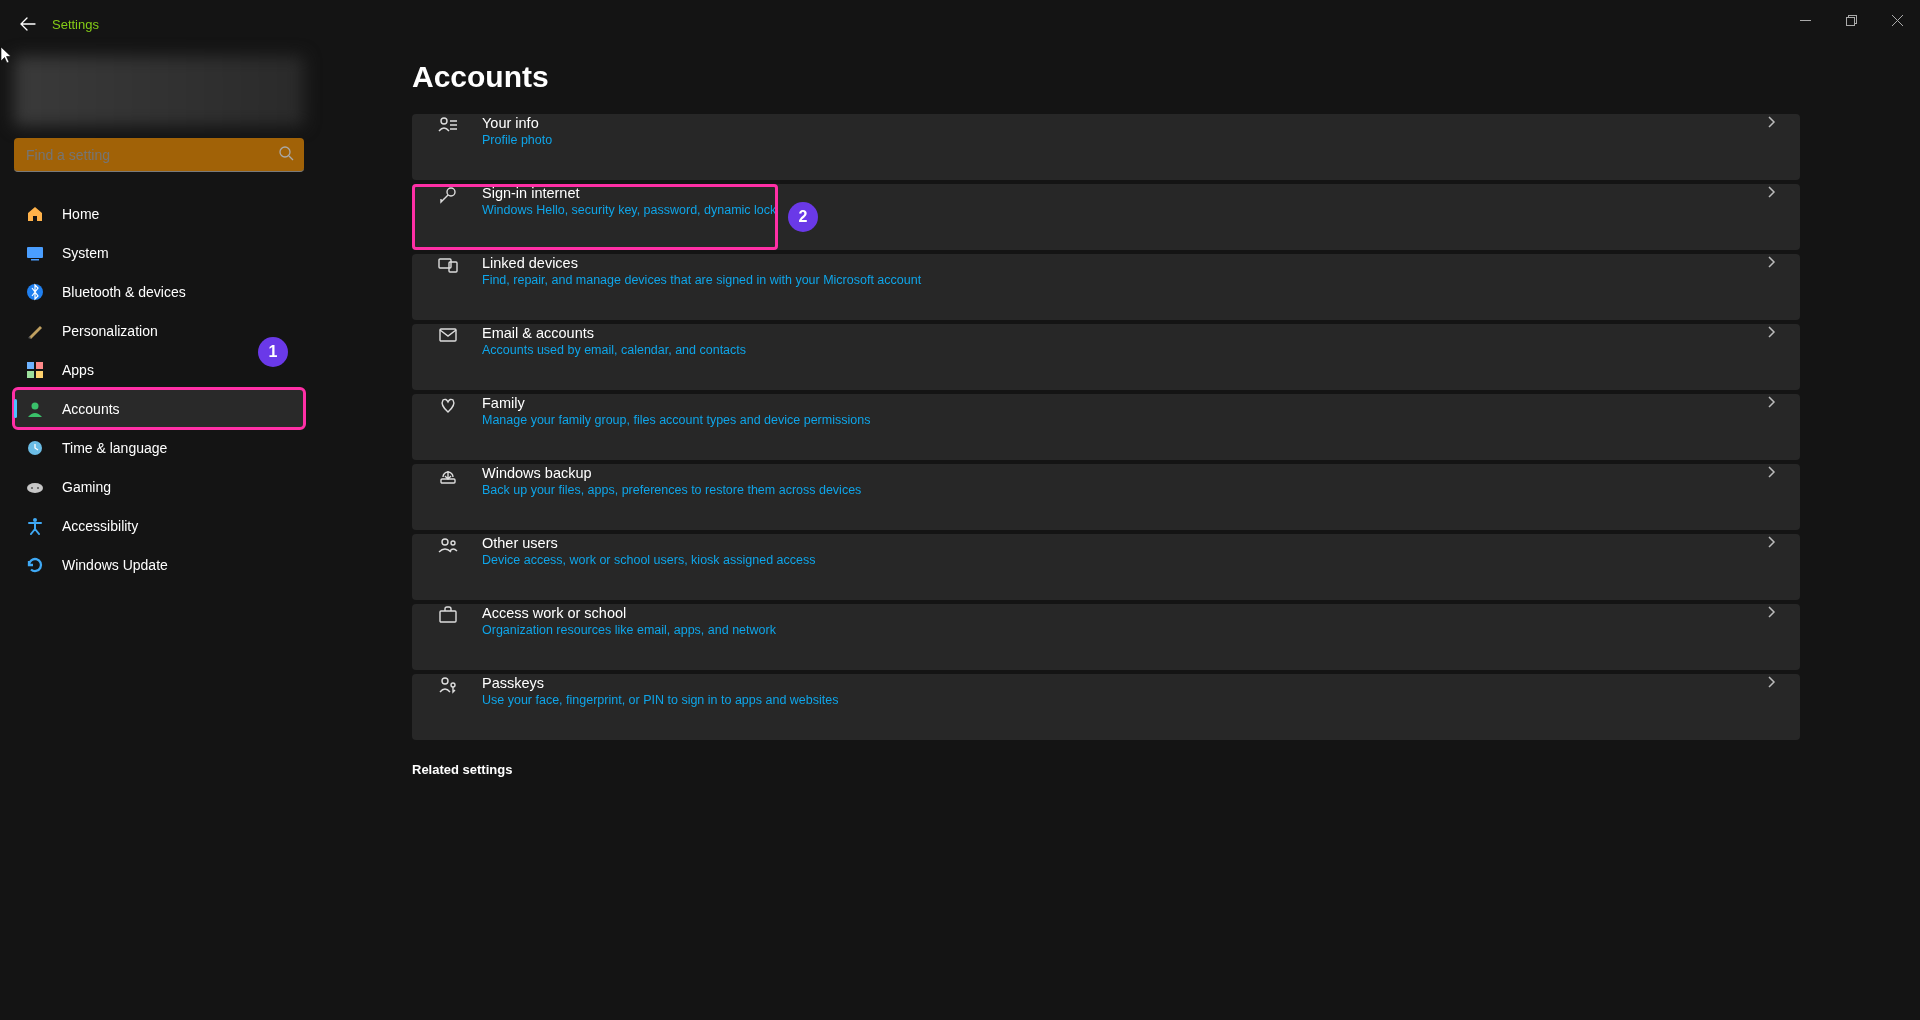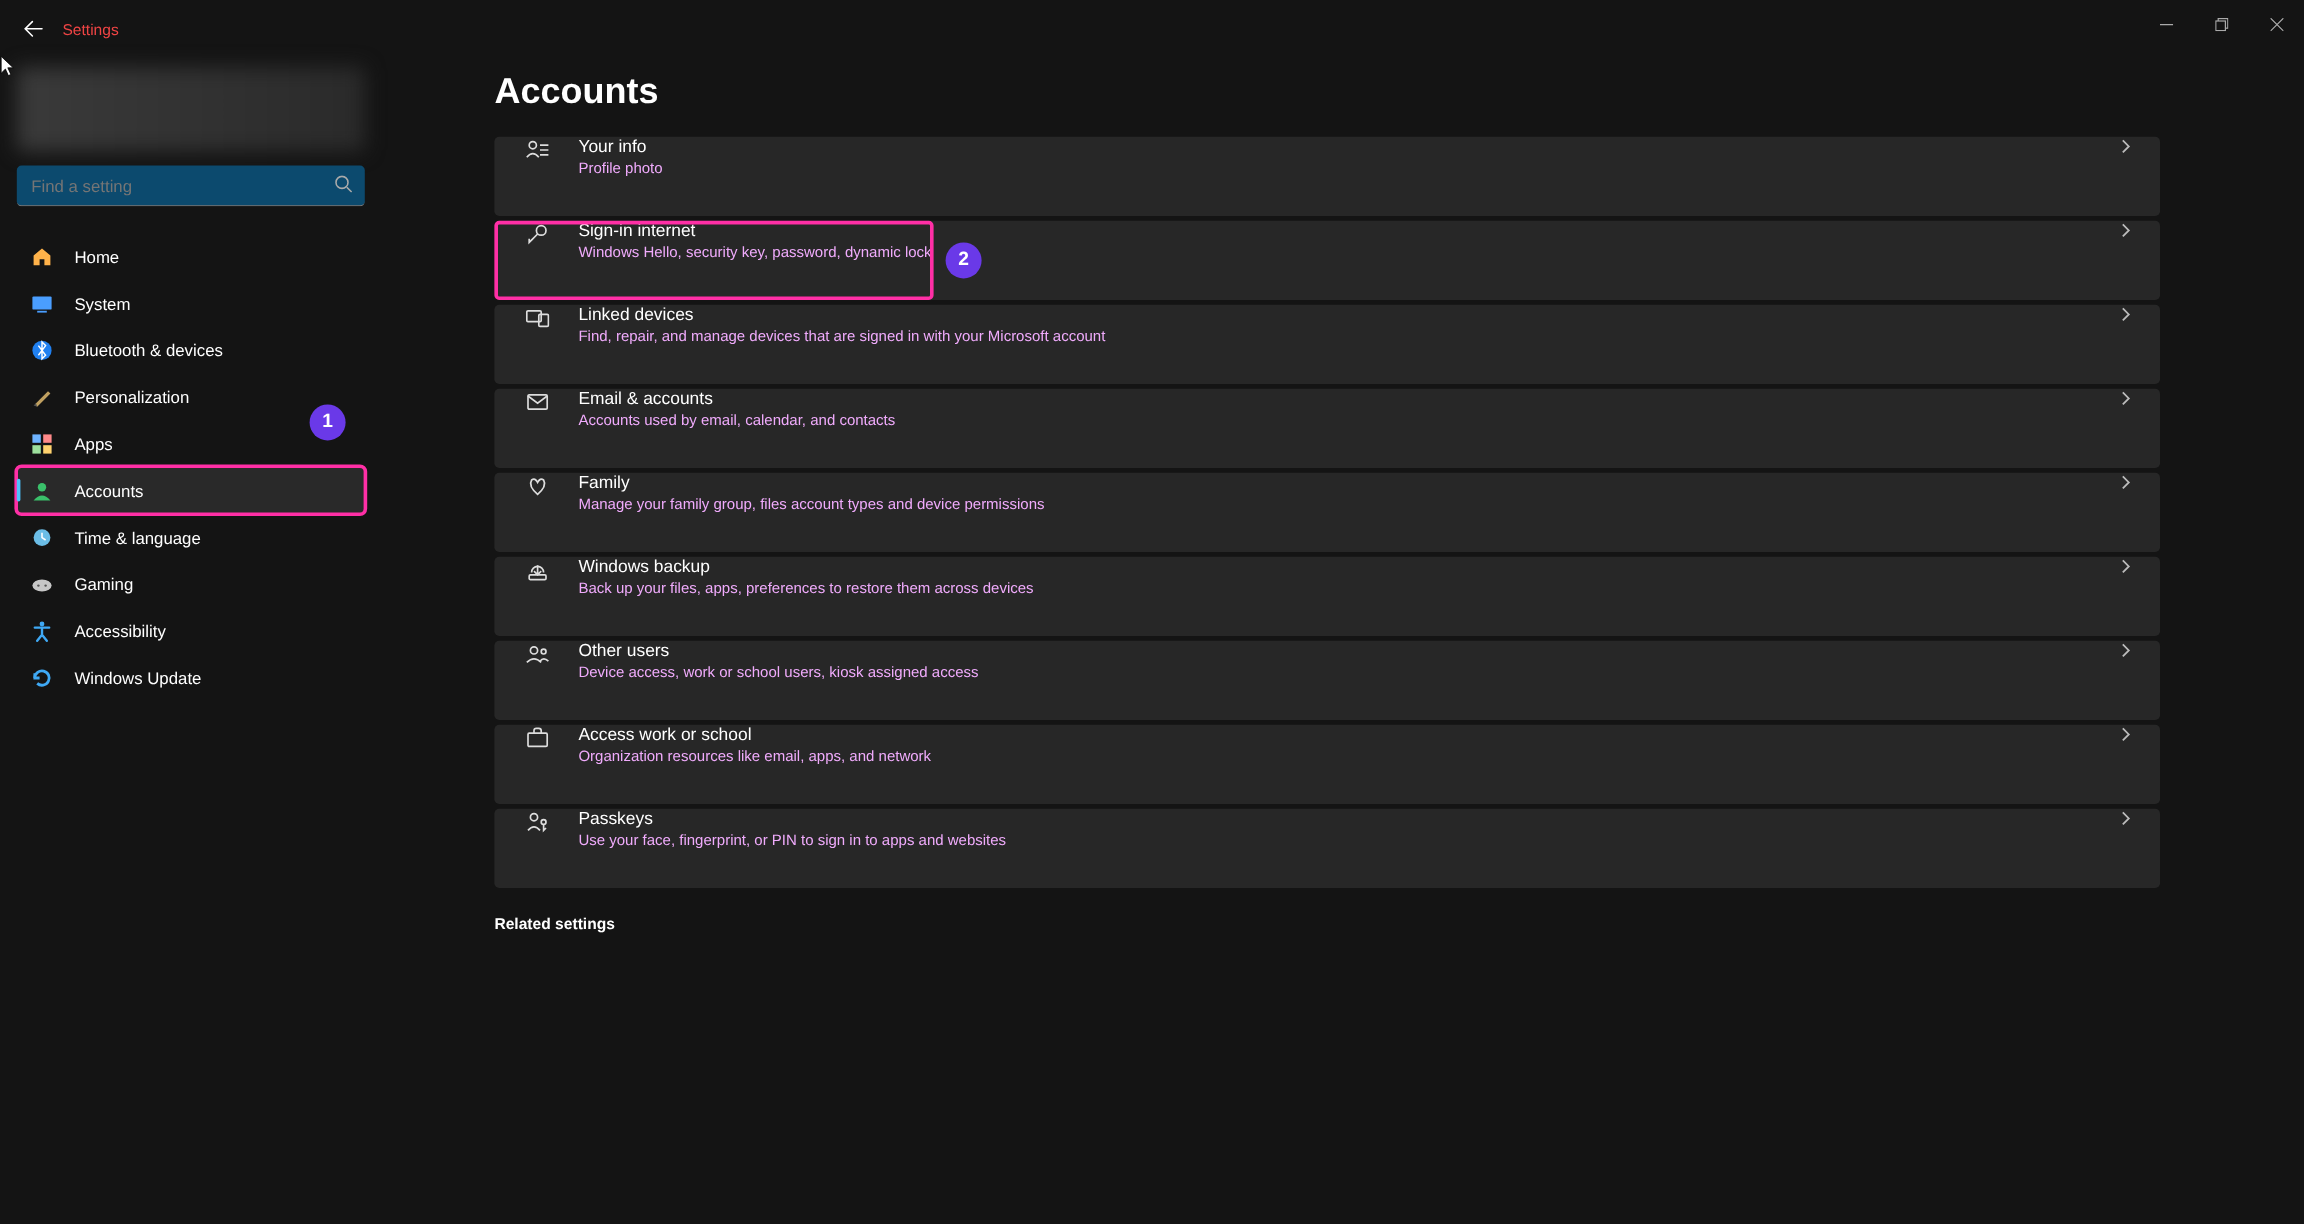--- a/index.html
+++ b/index.html
@@ -1,32 +1,32 @@
 <!DOCTYPE html>
 <html><head>
 <meta charset="utf-8">
 <style>
 * { margin: 0; padding: 0; box-sizing: border-box; font-family: "Segoe UI", Arial, sans-serif; }
 body { background: #141414; color: #fff; width: 1920px; height: 1020px; overflow: hidden; position: relative; }
 
 
 .titlebar { height: 48px; display: flex; align-items: center; padding-left: 14px; position: relative; }
 .titlebar .back { width: 28px; height: 28px; display: flex; align-items: center; justify-content: center; cursor: pointer; }
-.titlebar .title { font-size: 13px; margin-left: 10px; color: #ef4444; }
+.titlebar .title { font-size: 13px; margin-left: 10px; color: #84cc16; }
 .win-controls { position: absolute; right: 0; top: 0; display: flex; flex-direction: row; }
 .win-controls div { width: 46px; height: 40px; display: flex; align-items: center; justify-content: center; color: #aaa; font-size: 11px; cursor: pointer; }
 
 
 .shell { display: flex; height: calc(1020px - 48px); }
 
 
 .sidebar { width: 318px; padding: 8px 14px 0 14px; }
 .user-card { height: 70px; border-radius: 4px; filter: blur(8px); background: linear-gradient(90deg,#3a3a3a,#2a2a2a); margin-bottom: 12px; }
 .search { position: relative; margin-bottom: 22px; }
-.search input { width: 100%; height: 34px; background: #0c4a6e; border: none; border-bottom: 1px solid #7a7a7a; border-radius: 4px; color: #ccc; font-size: 14px; padding: 0 36px 0 12px; outline: none; }
+.search input { width: 100%; height: 34px; background: #a16207; border: none; border-bottom: 1px solid #7a7a7a; border-radius: 4px; color: #ccc; font-size: 14px; padding: 0 36px 0 12px; outline: none; }
 .search .sicon { position: absolute; right: 10px; top: 8px; color: #aaa; }
 
 .nav { list-style: none; }
 .nav-item { height: 39px; display: flex; align-items: center; border-radius: 4px; padding-left: 10px; font-size: 14px; cursor: pointer; position: relative; }
 .nav-item.selected { background: #292929; }
 .nav-item.selected::before { content: ""; position: absolute; left: 0; top: 10px; bottom: 10px; width: 3px; background: #4cc2ff; border-radius: 2px; }
 .nav-icon { width: 22px; height: 22px; margin-right: 16px; display: flex; align-items: center; justify-content: center; font-size: 16px; }
 .nav-label { color: #ffffff; }
 
 
@@ -37,21 +37,21 @@
 
 
 .main { flex: 1; padding: 12px 120px 0 94px; overflow: hidden; }
 .page-title { font-size: 30px; font-weight: 600; margin-bottom: 20px; }
 
 .cards { display: flex; flex-direction: column; gap: 4px; }
 .card { background: #272727; border-radius: 4px; height: 66px; display: flex; align-items: flex-start; padding: 1px 24px 0 20px; cursor: pointer; position: relative; }
 .card-icon { width: 32px; display: flex; align-items: center; justify-content: center; margin-right: 18px; color: #ddd; }
 .card-body { flex: 1; }
 .card-title { font-size: 14.5px; color: #fff; }
-.card-sub { font-size: 12.5px; color: #f0abfc; margin-top: 2px; }
+.card-sub { font-size: 12.5px; color: #0ea5e9; margin-top: 2px; }
 .chev { color: #bbb; font-size: 14px; }
 
 .card.hl-inner { position: relative; }
 .hl-box { position: absolute; left: 0; top: 0; width: 366px; height: 66px; border: 3px solid #ff2fa6; border-radius: 4px; pointer-events: none; }
 
 .section-label { font-size: 13px; font-weight: 600; margin-top: 22px; }
 
 
 .cursor-arrow { position: absolute; left: 0; top: 46px; font-size: 16px; color: #fff; transform: rotate(0deg); z-index: 60; }
 

